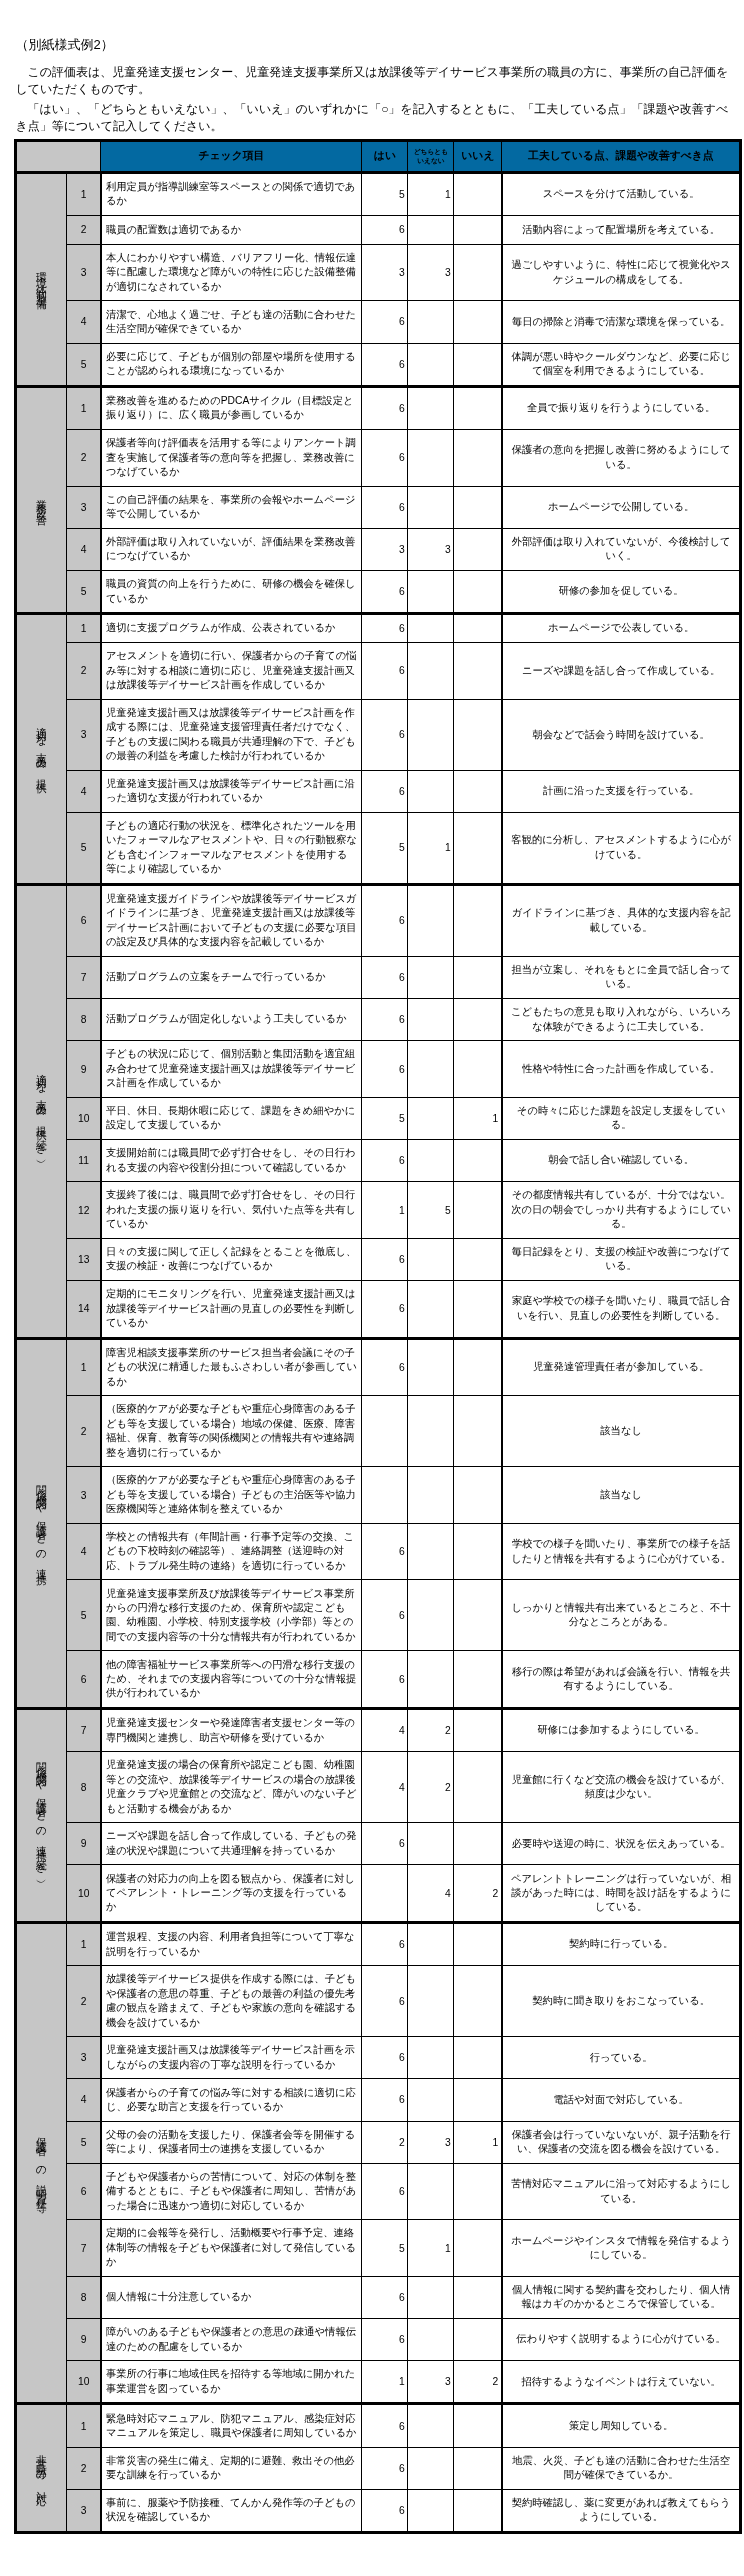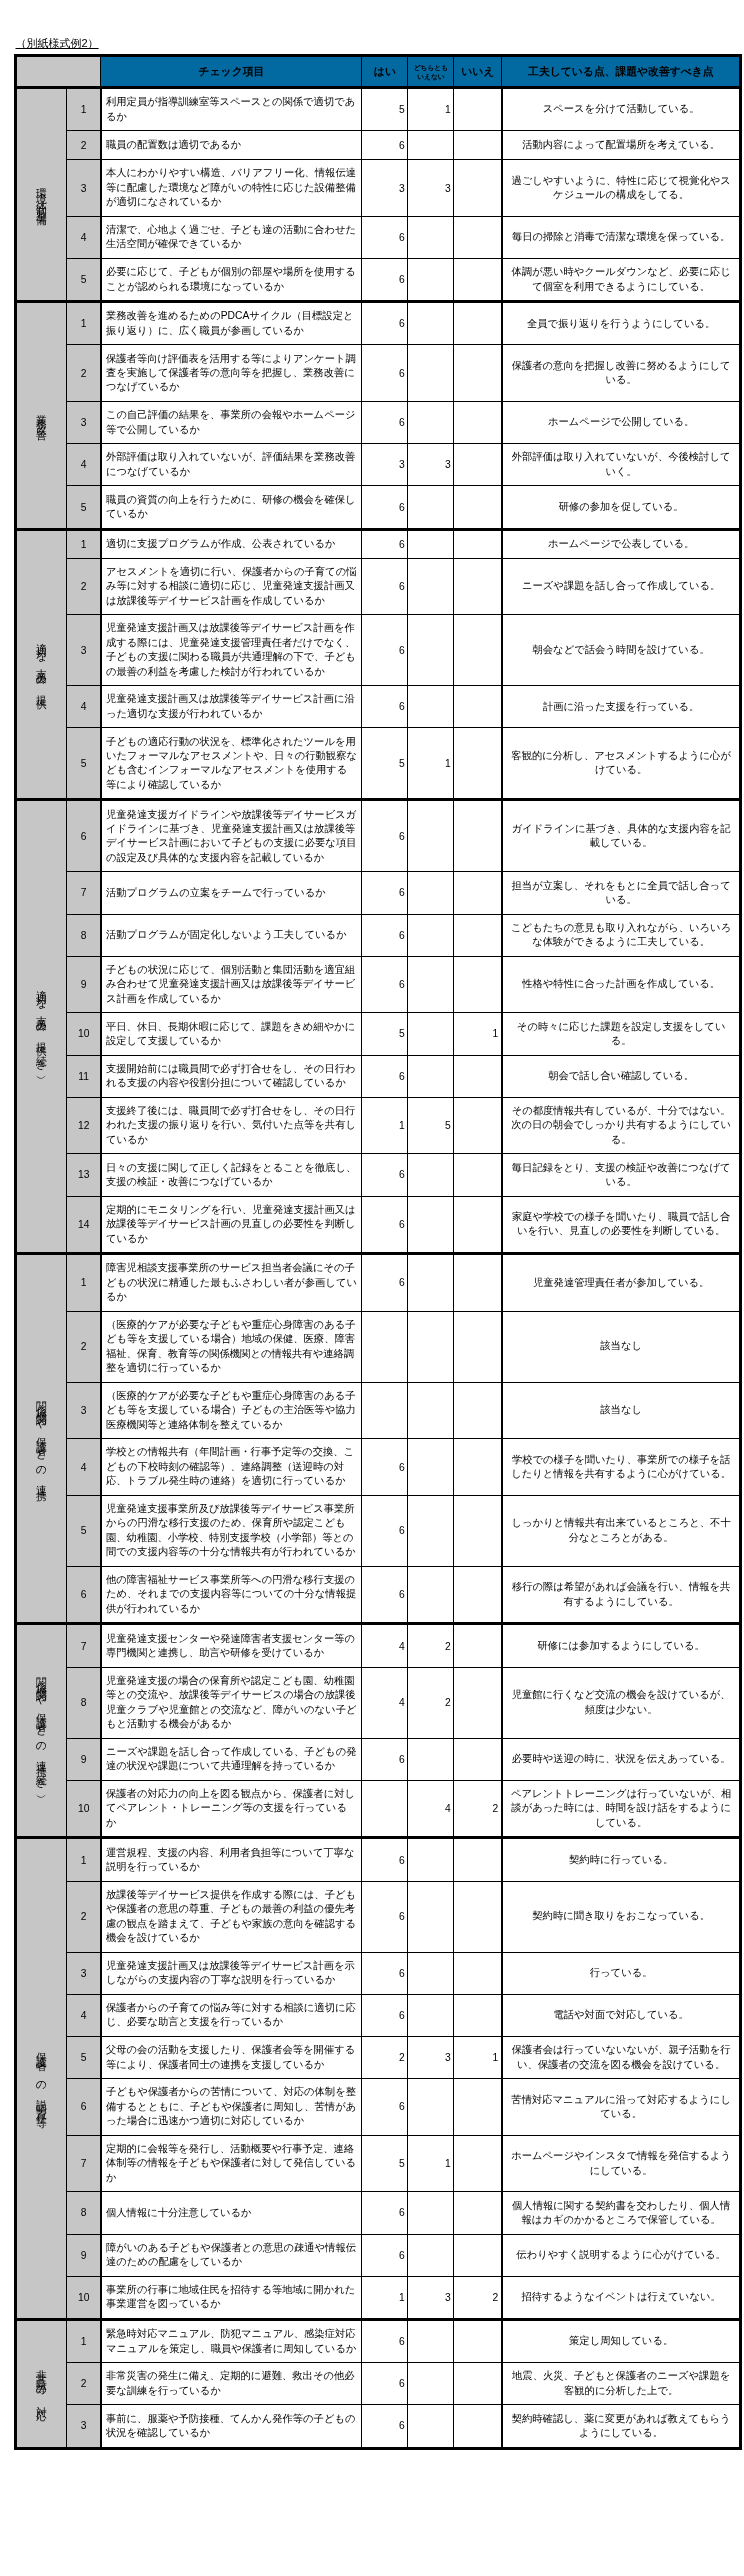--- a/index.html
+++ b/index.html
@@ -1,18 +1,18 @@
 <!DOCTYPE html>
 <html lang="ja" style="font-size:8.2px"><head>
 <meta charset="utf-8">
 <style>
   html,body{margin:0;padding:0;background:#ffffff;color:#000;}
   body{width:745px;font-family:"Liberation Sans","DejaVu Sans",sans-serif;}
   .page{padding:36px 4.1px 31px 0;}
-  .form-note{margin:0 0 0 15.5px;font-size:11px;text-decoration:underline;}
+  .form-note{margin:0 0 0 15.5px;font-size:13px;}
   .doc-title{margin:13.4px 0 0;text-align:center;font-size:14px;font-weight:bold;}
   .intro{margin:10.3px 5.2px 0 15.5px;font-size:12px;line-height:1.42;}
   .intro p{margin:0 0 3.1px 0;}
   table.eval{border-collapse:collapse;table-layout:fixed;width:726px;margin:3.1px 0 0 14.4px;border:3.1px solid #000;}
   col.c-label{width:51px;} col.c-num{width:34px;} col.c-q{width:261px;}
   col.c-yes{width:46px;} col.c-neither{width:46px;} col.c-no{width:48px;} col.c-comment{width:239px;}
   th,td{border:1.5px solid #000;box-sizing:border-box;vertical-align:middle;}
   thead th{font-weight:bold;text-align:center;background:#0369a1;height:32px;font-size:10.8px;border-bottom:3.1px solid #000;padding:2.1px;}
   thead th.corner{background:#c6c6c6;}
   thead th.neither-h{font-size:6.7px;line-height:1.35;font-weight:bold;}
@@ -23,20 +23,24 @@
   td.q{font-size:10.3px;line-height:1.4;padding:6.2px 4.1px;height:29px;text-align:left;}
   td.val{font-size:10.3px;text-align:right;padding:1px 2.6px;}
   td.comment{font-size:10.3px;line-height:1.4;padding:6.2px 5.2px;text-align:center;border-left:2.6px solid #000;}
   tbody tr.sec-start td{border-top:3.1px solid #000;}
 </style>
 </head>
 <body>
 
 <div class="page">
   <p class="form-note">（別紙様式例2）</p>
+  <div class="intro">
+    <p>　この評価表は、児童発達支援センター、児童発達支援事業所又は放課後等デイサービス事業所の職員の方に、事業所の自己評価をしていただくものです。</p>
+    <p>　「はい」、「どちらともいえない」、「いいえ」のいずれかに「○」を記入するとともに、「工夫している点」「課題や改善すべき点」等について記入してください。</p>
+  </div>
 
   <table class="eval">
     <colgroup>
       <col class="c-label">
         <col class="c-num">
         <col class="c-q">
       <col class="c-yes">
         <col class="c-neither">
         <col class="c-no">
         <col class="c-comment">
@@ -419,21 +423,21 @@
           <td class="val"></td>
           <td class="val"></td>
           <td class="comment">策定し周知している。</td>
         </tr>
         <tr>
           <td class="num">2</td>
           <td class="q">非常災害の発生に備え、定期的に避難、救出その他必要な訓練を行っているか</td>
           <td class="val">6</td>
           <td class="val"></td>
           <td class="val"></td>
-          <td class="comment">地震、火災、子どもと保護者のニーズや課題を客観的に分析した上で。</td>
+          <td class="comment">地震、火災、子ども達の活動に合わせた生活空間が確保できているか。</td>
         </tr>
         <tr>
           <td class="num">3</td>
           <td class="q">事前に、服薬や予防接種、てんかん発作等の子どもの状況を確認しているか</td>
           <td class="val">6</td>
           <td class="val"></td>
           <td class="val"></td>
           <td class="comment">契約時確認し、薬に変更があれば教えてもらうようにしている。</td>
         </tr>
       </tbody>

